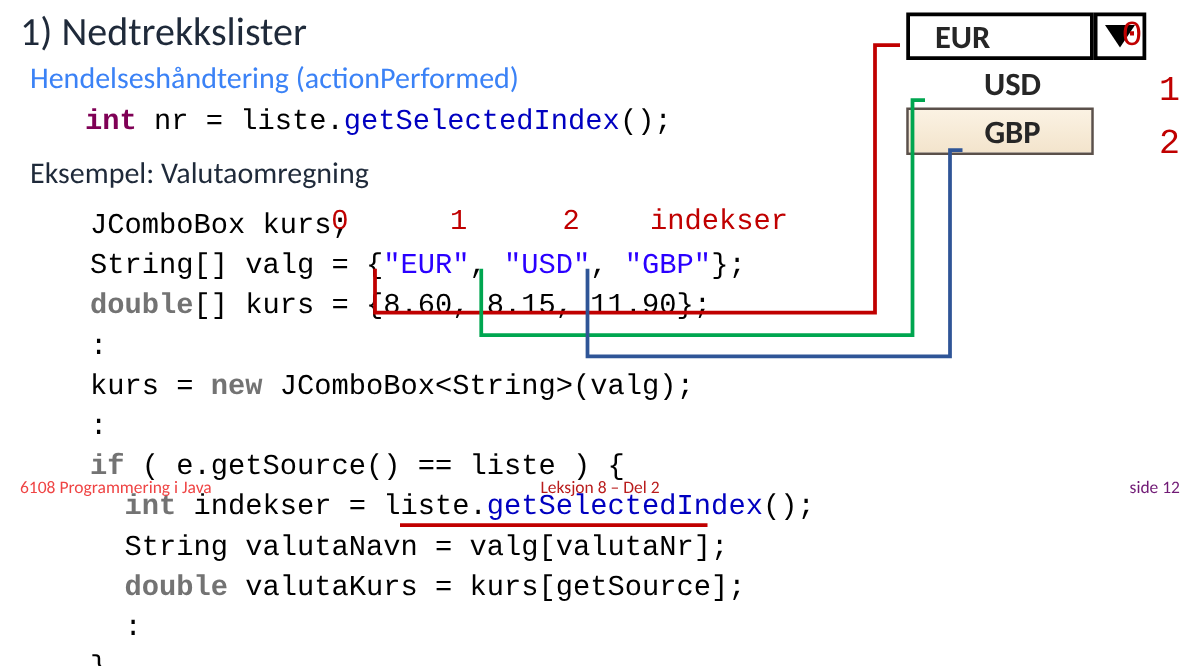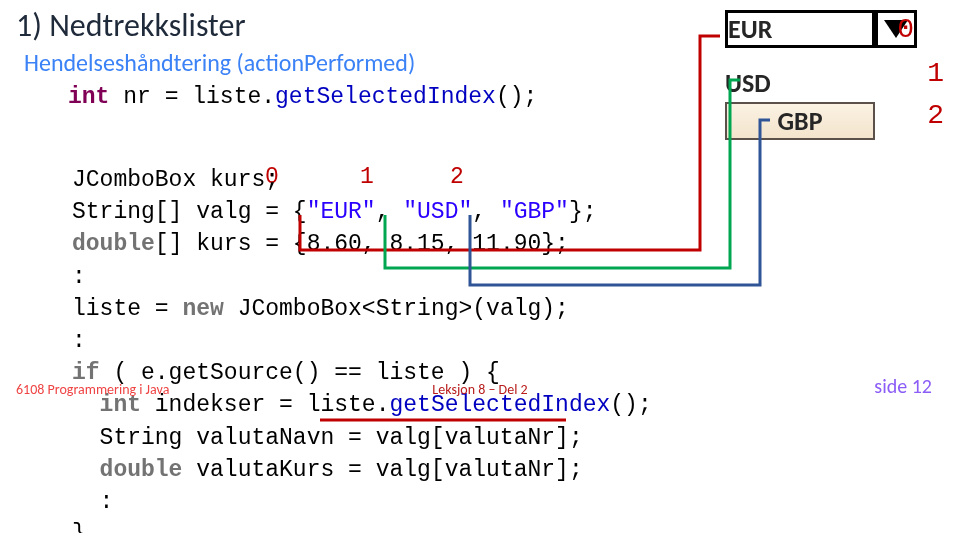--- a/index.html
+++ b/index.html
@@ -76,20 +76,21 @@
   .dropdown {
     position: absolute;
     right: 40px;
     top: 10px;
     width: 195px;
   }
   .dd-row {
     height: 38px;
     display: flex;
     align-items: center;
+    padding-left: 20px;
     font-size: 26px;
     font-weight: 700;
     color: #262626;
     position: relative;
   }
   .dd-top {
     border: 3px solid #000;
     background: #fff;
     width: 150px;
     justify-content: flex-start;
@@ -107,22 +108,21 @@
   }
   .caret {
     width: 0; height: 0;
     border-left: 12px solid transparent;
     border-right: 12px solid transparent;
     border-top: 18px solid #000;
   }
   .dd-mid {
     width: 150px;
     background: transparent;
-    justify-content: flex-start;
-    margin-top: 16px;
+    justify-content: center;
   }
   .dd-bot {
     width: 150px;
     border: 2px solid #5b504a;
     background: linear-gradient(#fbf2e3, #f3e4cc);
     justify-content: center;
     text-align: right;
   }
   .idx-num {
     position: absolute;
@@ -154,54 +154,56 @@
   .footer-center {
     position: absolute;
     left: 50%;
     transform: translateX(-50%);
     bottom: 6px;
     font-size: 14px;
     color: #b91c1c;
   }
   .footer-right {
     position: absolute;
-    right: 28px;
+    right: 16px;
     bottom: 6px;
-    font-size: 20px;
-    color: #8b5cf6;
+    font-size: 14px;
+    color: #701a75;
   }
 </style>
 </head>
 <body>
 
 <div class="slide">
 
   <div class="title">1) Nedtrekkslister</div>
 
   <div class="sub1">Hendelseshåndtering (actionPerformed)</div>
 
   <div class="code-line-1">
     <span class="keyword">int</span><span> nr = liste.</span><span class="method">getSelectedIndex</span><span>();</span>
   </div>
 
+  <div class="sub2">Eksempel: Valutaomregning</div>
 
   <span class="red-annot annot-0">0</span>
   <span class="red-annot annot-1">1</span>
   <span class="red-annot annot-2">2</span>
+  <span class="red-annot annot-idx">indekser</span>
 
   <div class="code-block"><span>JComboBox kurs;</span>
 <span>String[] valg = {</span><span class="str">"EUR"</span><span>, </span><span class="str">"USD"</span><span>, </span><span class="str">"GBP"</span><span>};</span>
 <span class="kw">double</span><span>[] kurs = {8.60, 8.15, 11.90};</span>
 <span>:</span>
-<span>liste = </span><span class="kw">new</span><span> JComboBox&lt;String&gt;(valg);</span>
+<span>kurs = </span><span class="kw">new</span><span> JComboBox&lt;String&gt;(valg);</span>
 <span>:</span>
 <span class="kw">if</span><span> ( e.getSource() == liste ) {</span>
 <span class="kw">  int</span><span> indekser = liste.</span><span class="method">getSelectedIndex</span><span>();</span>
 <span>  String valutaNavn = valg[valutaNr];</span>
-<span class="kw">  double</span><span> valutaKurs = valg[valutaNr];</span>
+<span class="kw">  double</span><span> valutaKurs = kurs[getSource];</span>
 <span>  :</span>
 <span>}</span></div>
 
   <div class="dropdown">
     <div class="dd-row dd-top">
       <span>EUR</span>
       <div class="caret-box">
         <div class="caret"></div>
       </div>
     </div>

